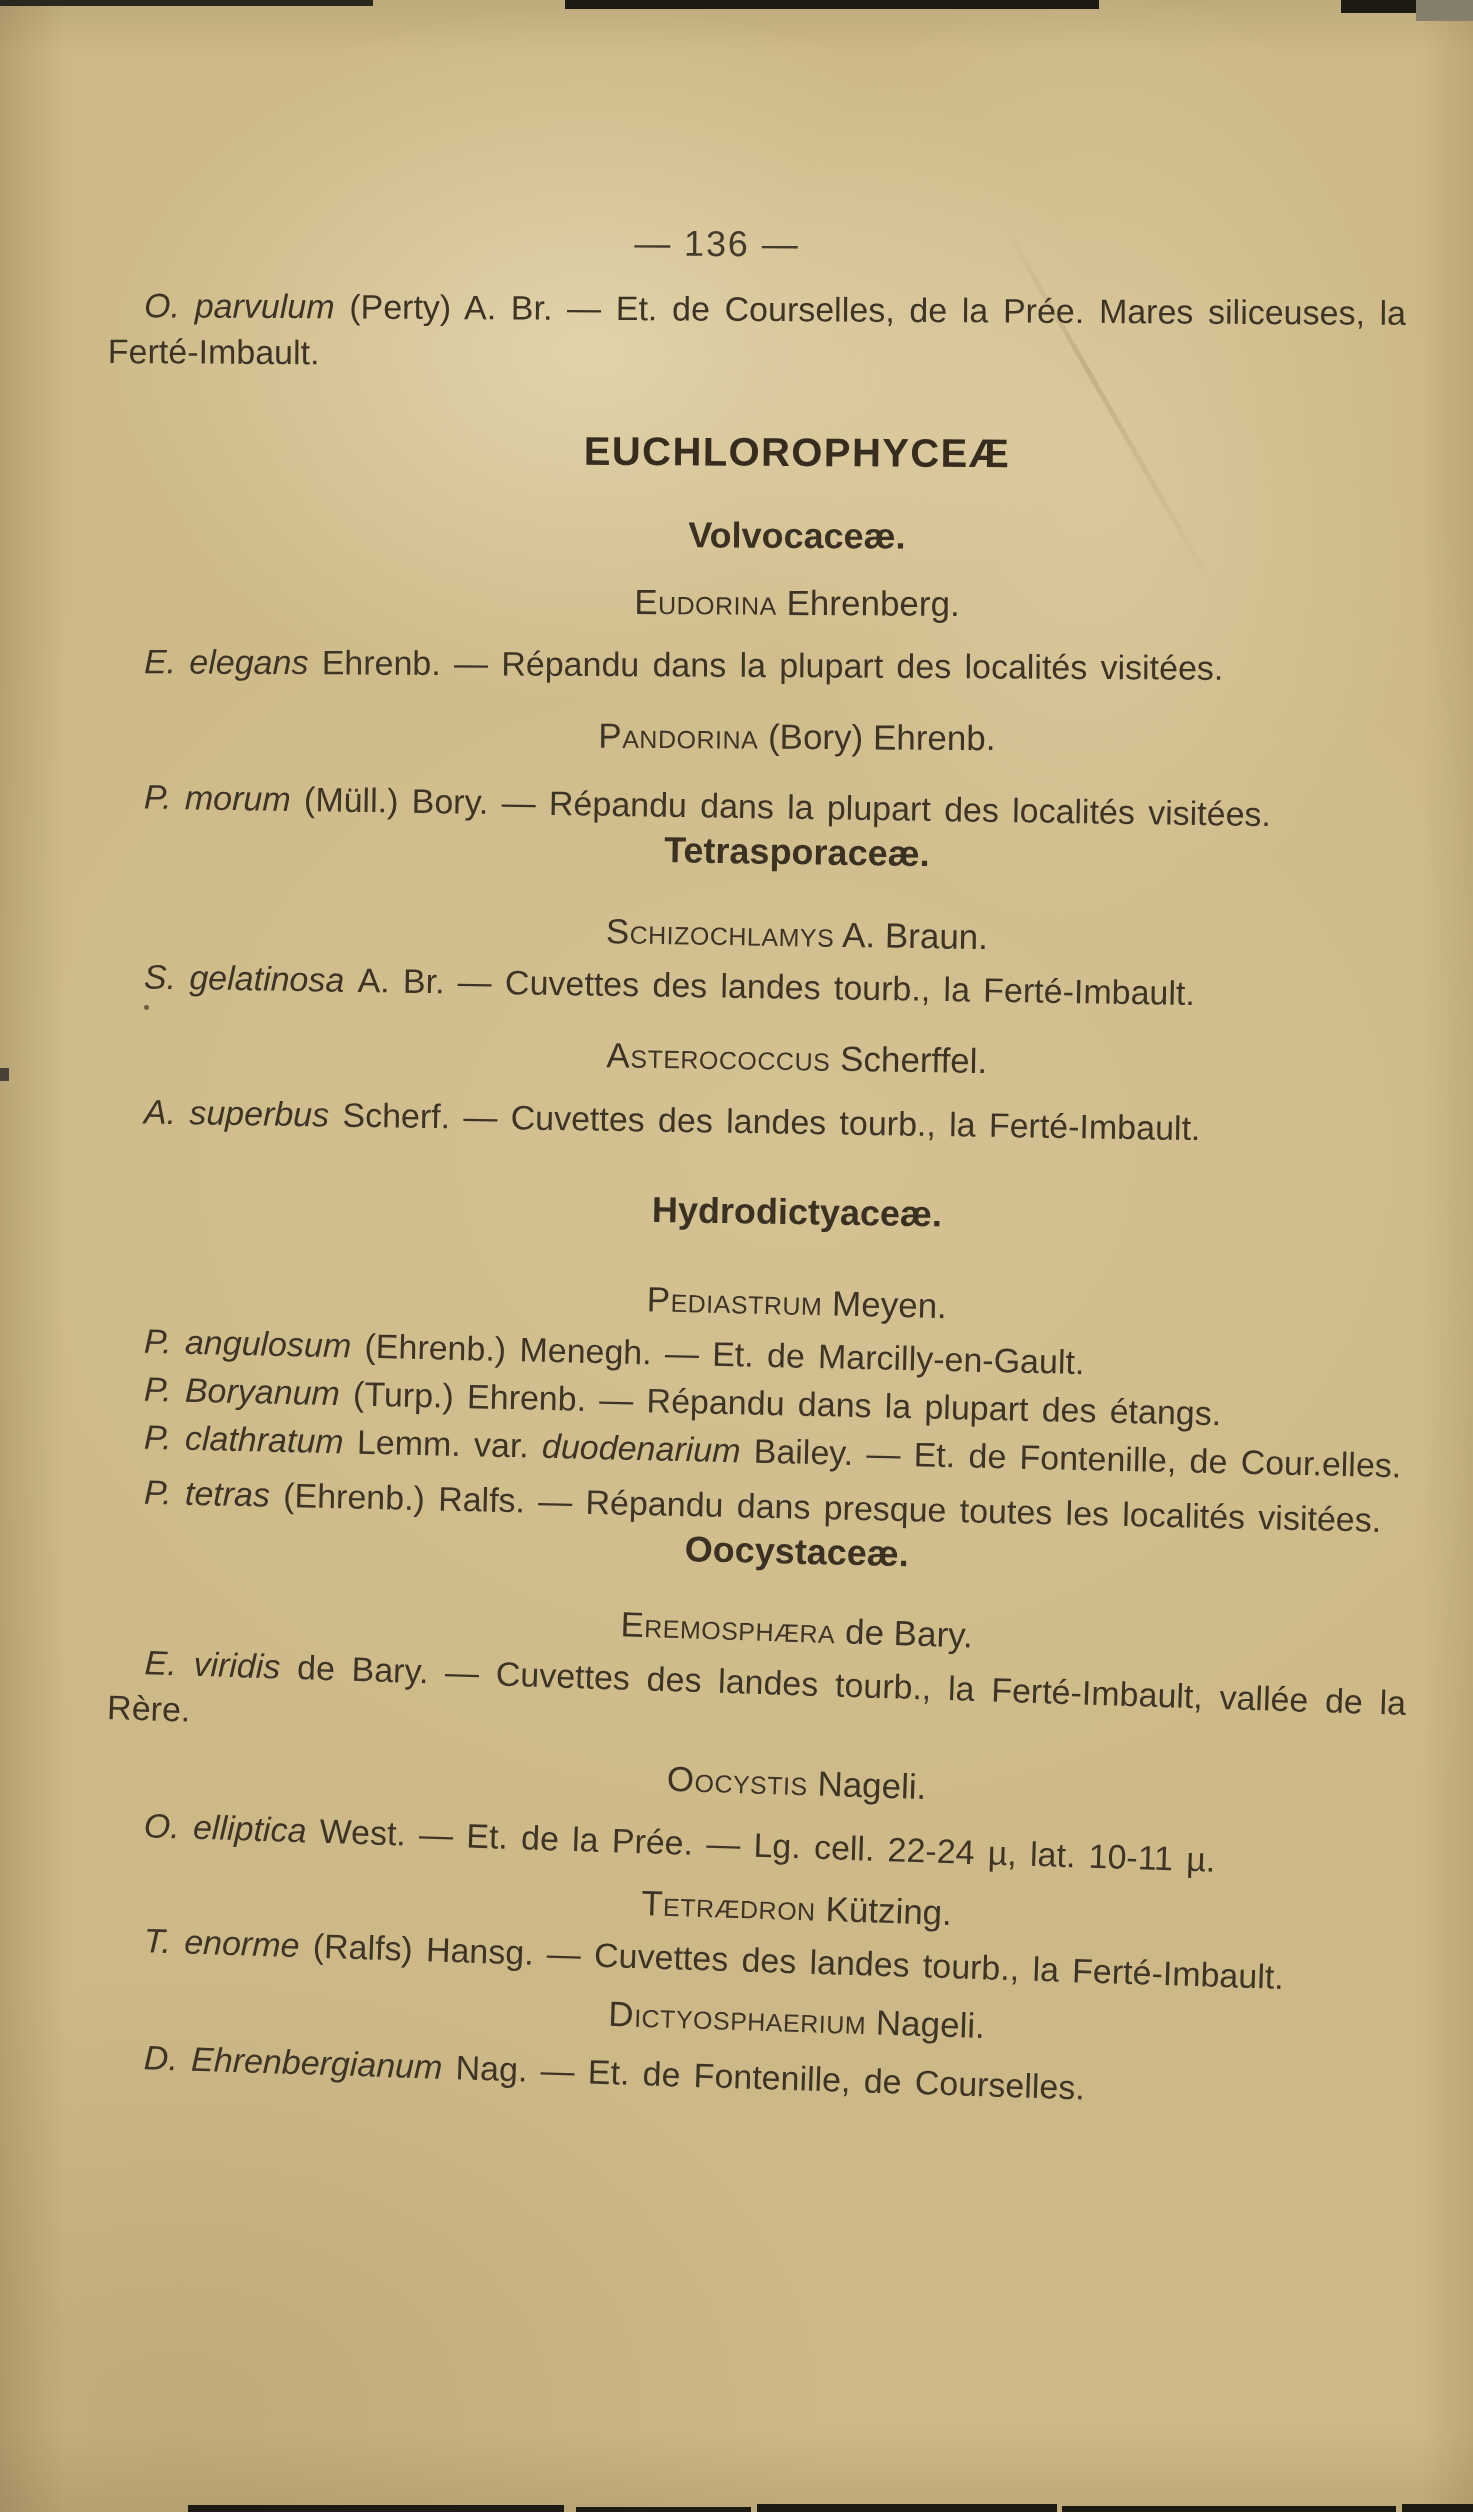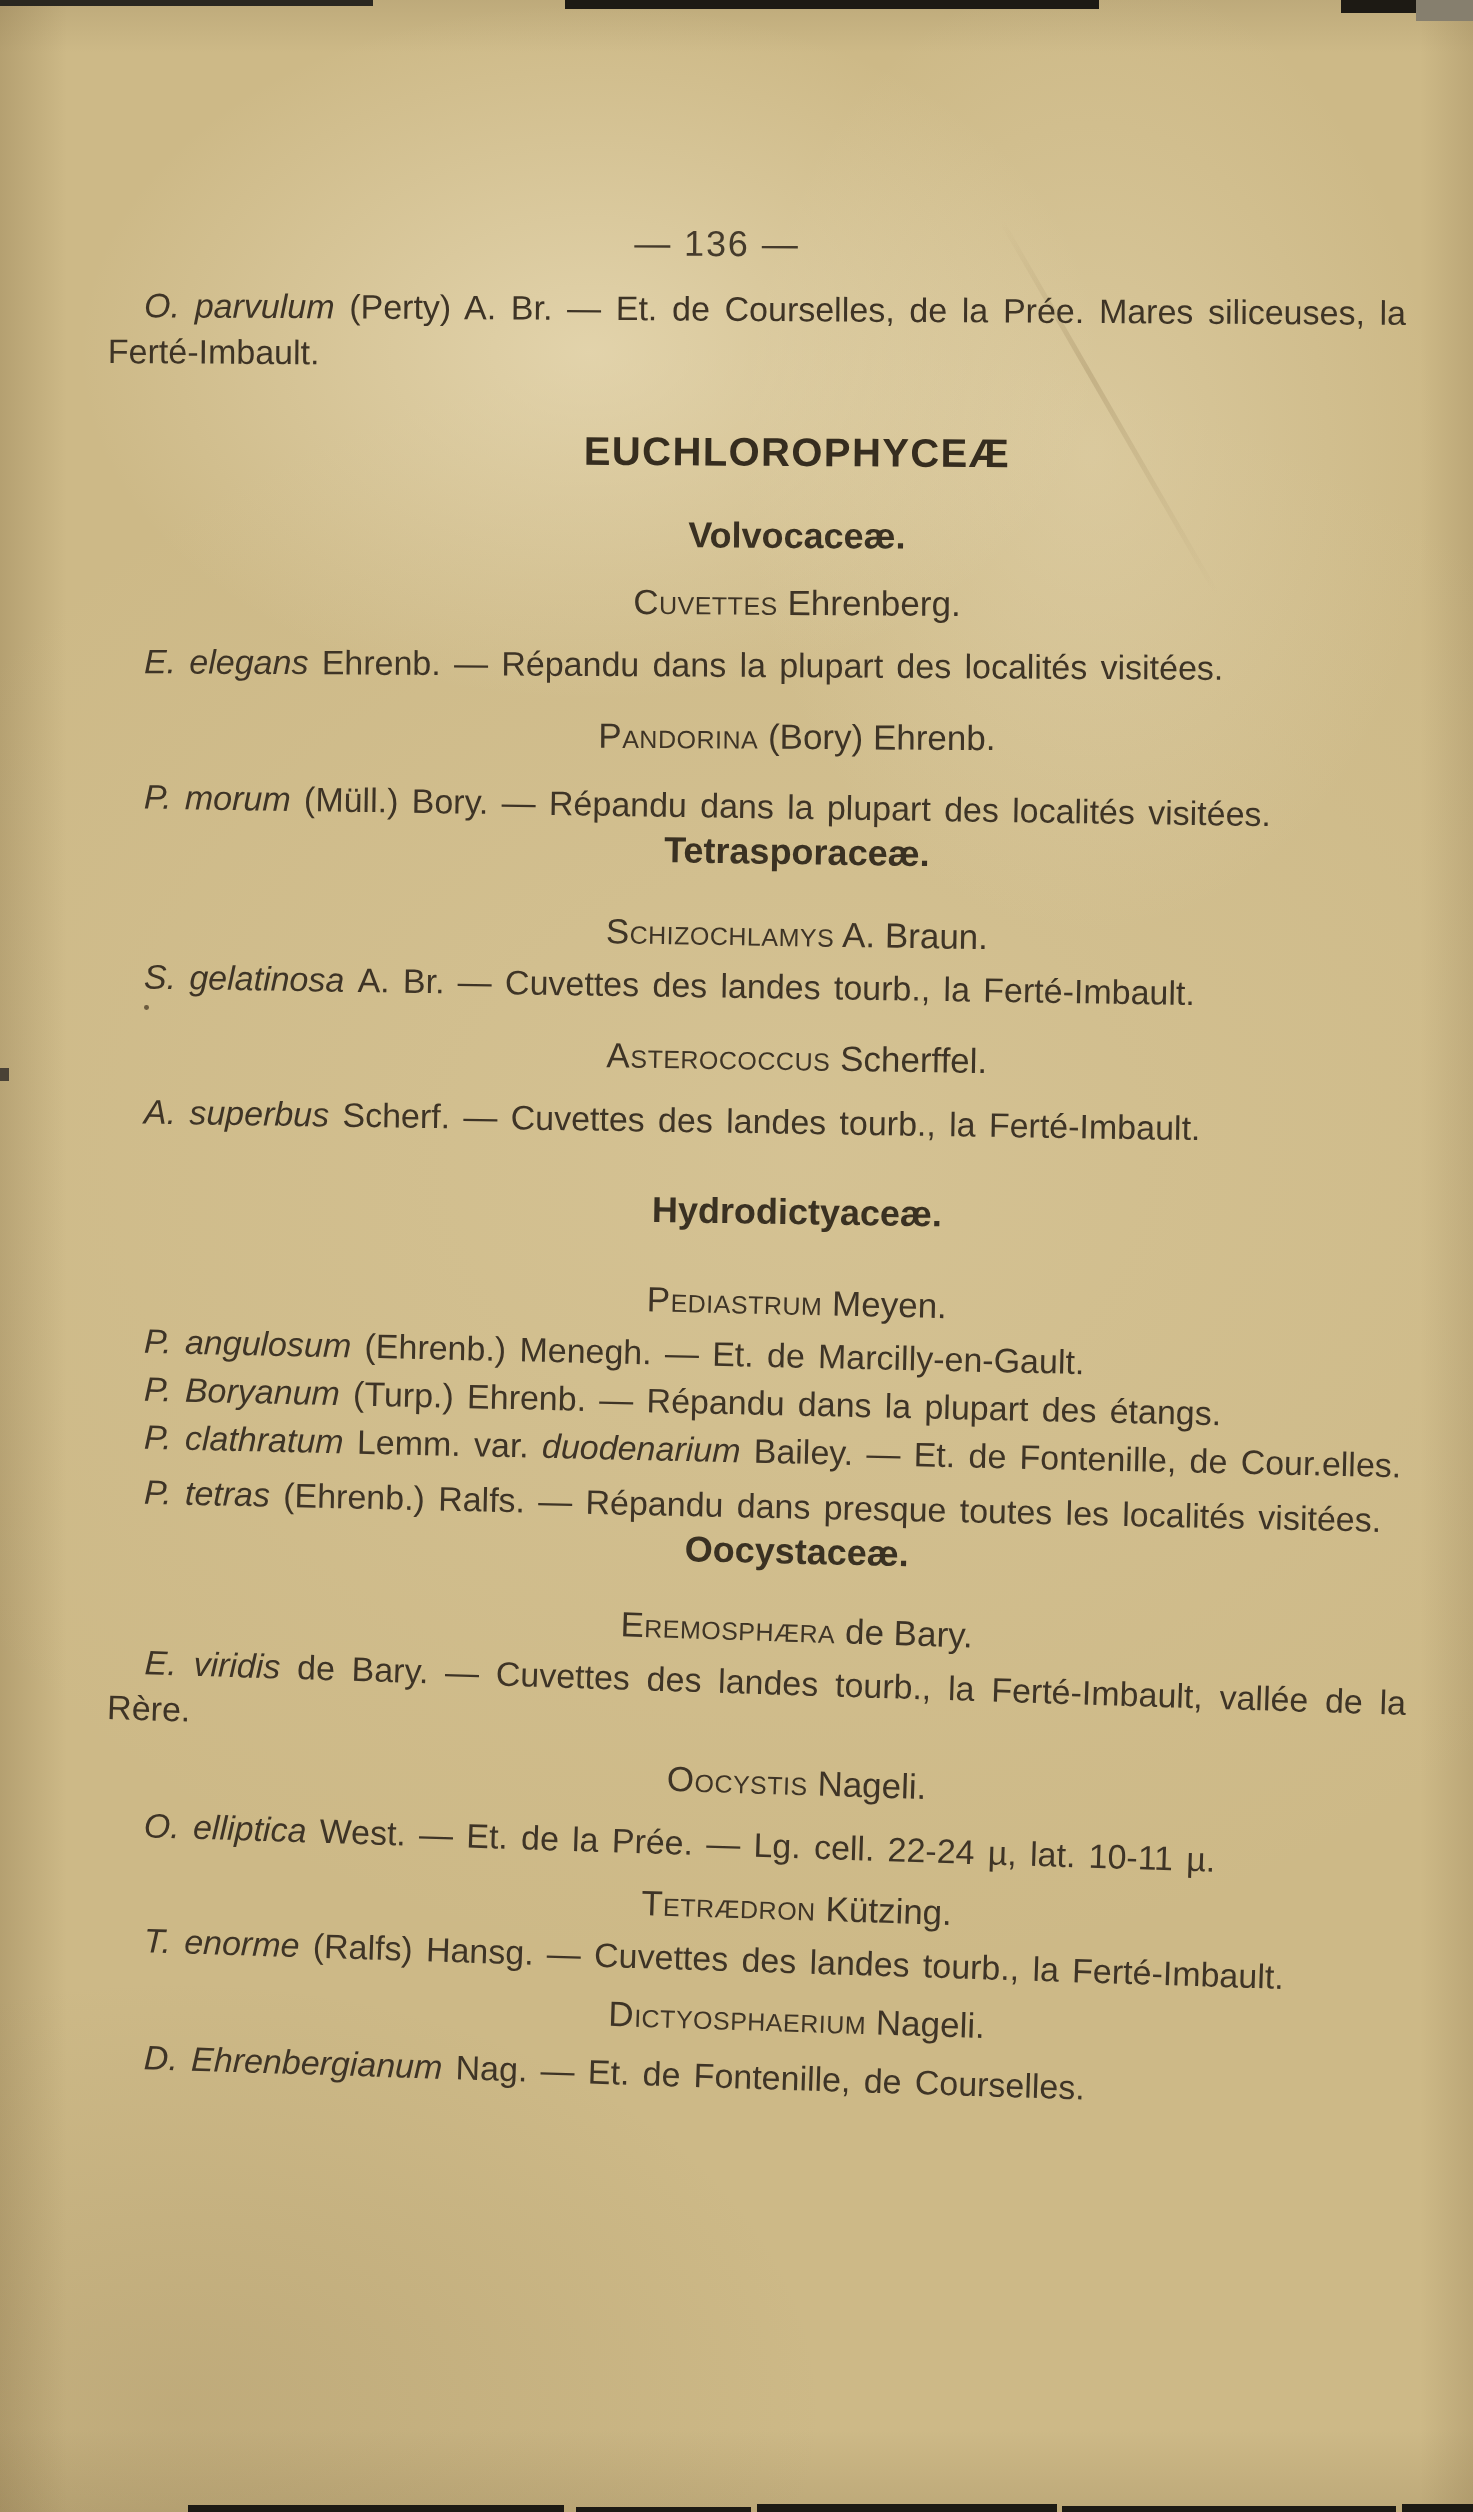--- a/index.html
+++ b/index.html
@@ -83,21 +83,21 @@
   <div class="content">
 
     <div class="blk pagenum t1">— 136 —</div>
 
     <p class="blk species t1" style="margin-top:19px"><span class="sp-name">O. parvulum </span><span>(Perty) A. Br. — Et. de Courselles, de la Prée. Mares siliceuses, la Ferté-Imbault.</span></p>
 
     <h1 class="blk order t1 shift" style="margin-top:49px">EUCHLOROPHYCEÆ</h1>
 
     <h2 class="blk family t1 shift" style="margin-top:36px">Volvocaceæ.</h2>
 
-    <h3 class="blk genus t1 shift" style="margin-top:21px"><span class="genus-name">Cuvettes</span> <span>Ehrenberg.</span></h3>
+    <h3 class="blk genus t1 shift" style="margin-top:21px"><span class="genus-name">Eudorina</span> <span>Ehrenberg.</span></h3>
 
     <p class="blk species t1" style="margin-top:16.3px"><span class="sp-name">E. elegans </span><span>Ehrenb. — Répandu dans la plupart des localités visitées.</span></p>
 
     <h3 class="blk genus t1 shift" style="margin-top:26px"><span class="genus-name">Pandorina</span> <span>(Bory) Ehrenb.</span></h3>
 
     <p class="blk species t2" style="margin-top:16.3px"><span class="sp-name">P. morum </span><span>(Müll.) Bory. — Répandu dans la plupart des localités visitées.</span></p>
 
     <h2 class="blk family t2 shift" style="margin-top:0px">Tetrasporaceæ.</h2>
 
     <h3 class="blk genus t2 shift" style="margin-top:36px"><span class="genus-name">Schizochlamys</span> <span>A. Braun.</span></h3>

